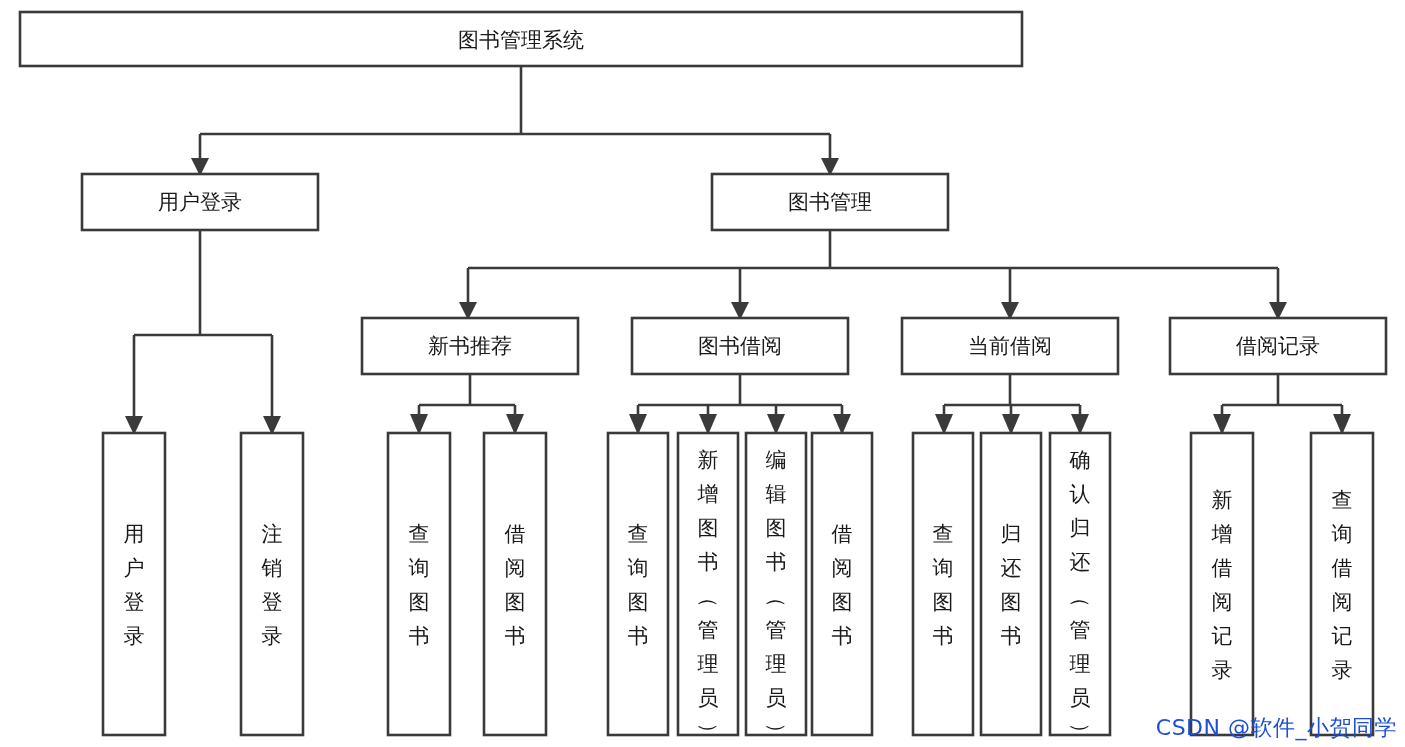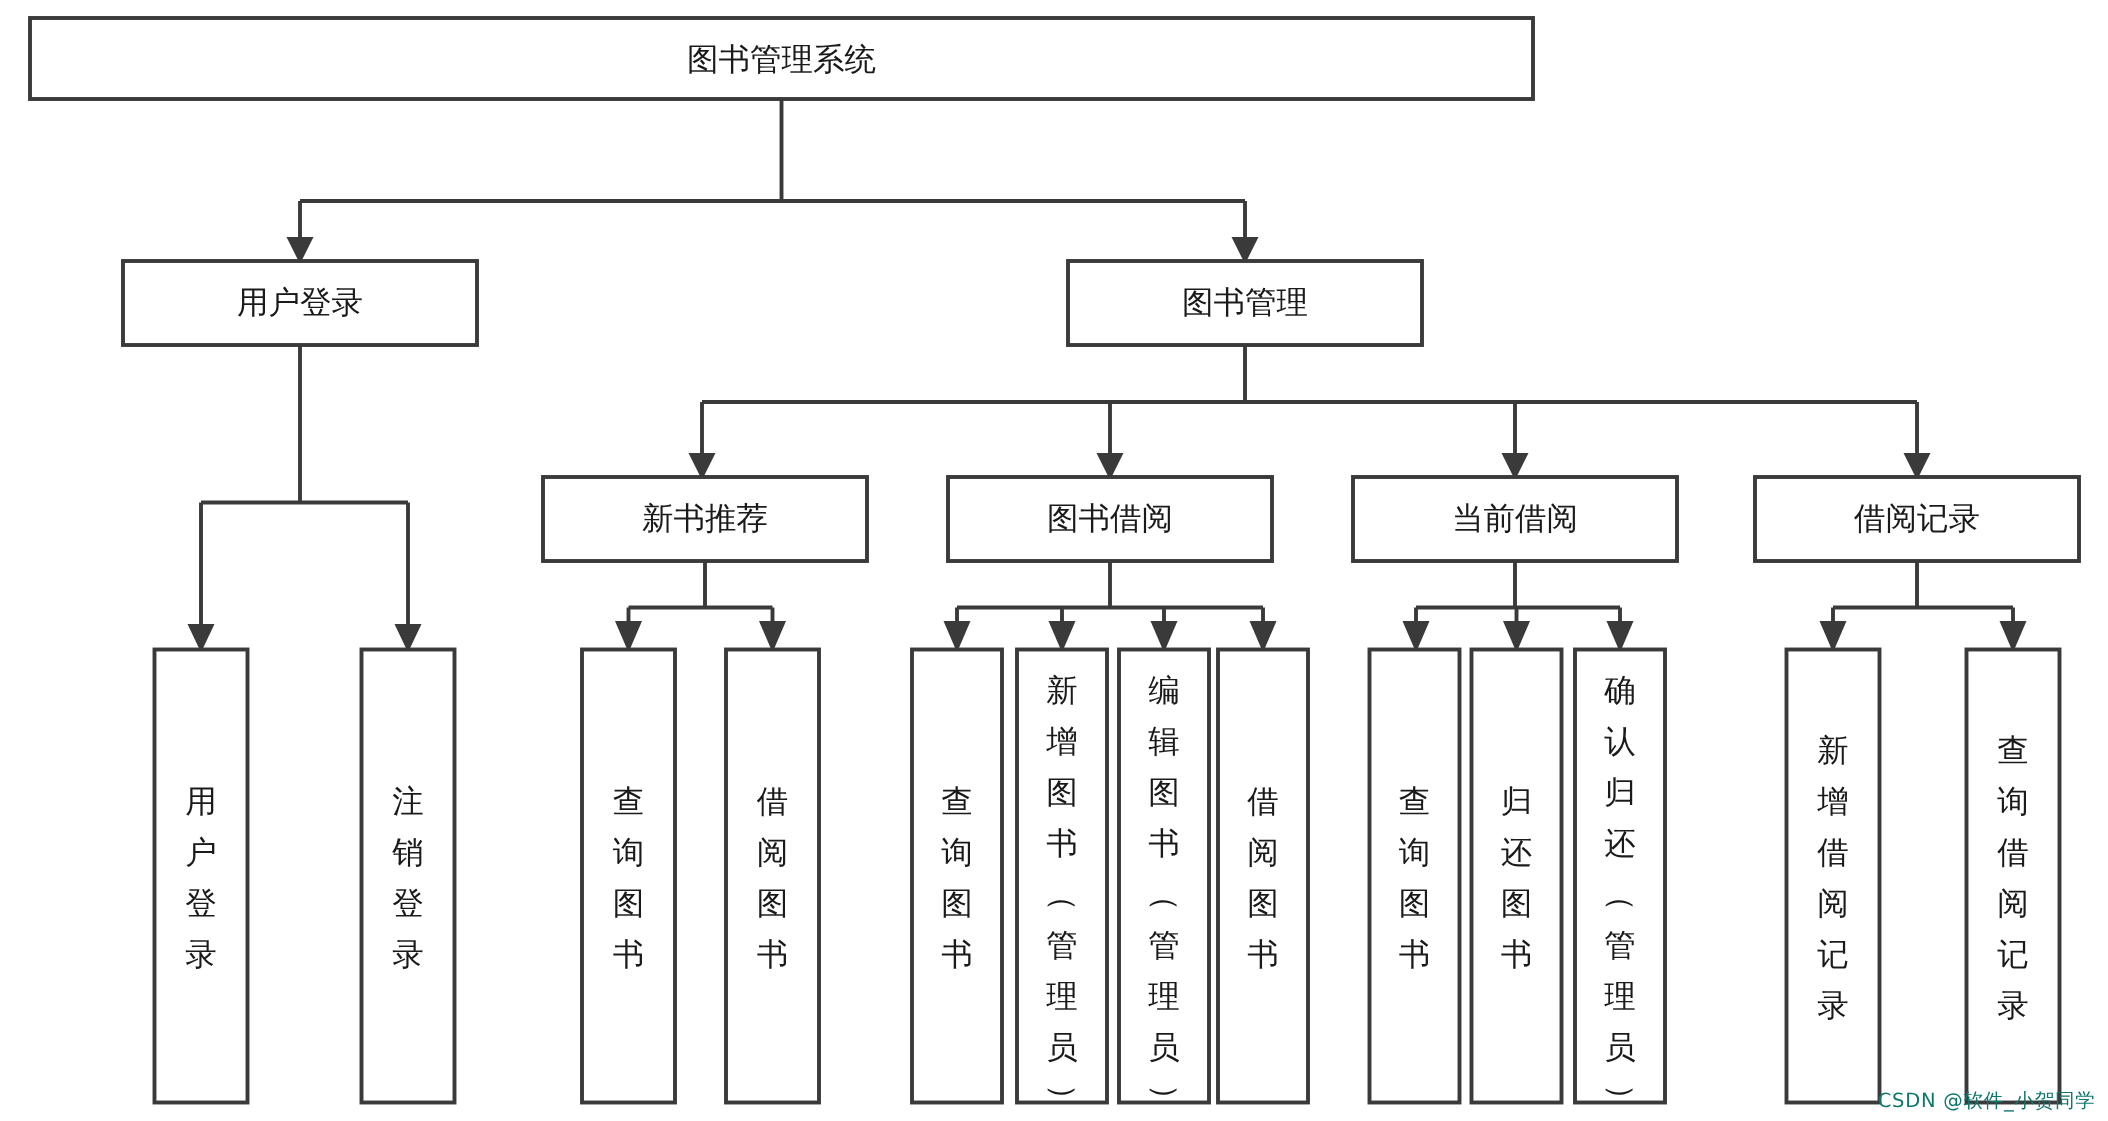--- a/index.html
+++ b/index.html
@@ -54,22 +54,22 @@
     font-family: "DejaVu Sans", "Liberation Sans", sans-serif;
     fill: #1a1a1a;
     font-size: 21px;
     text-anchor: middle;
   }
   .watermark {
     position: absolute;
     right: 8px;
     bottom: 4px;
     font-family: "DejaVu Sans", "Liberation Sans", sans-serif;
-    font-size: 13px;
-    color: #0f766e;
+    font-size: 22px;
+    color: #1d4ed8;
     letter-spacing: 0.5px;
     white-space: nowrap;
     user-select: none;
   }
 </style>
 </head>
 <body>
 
 <div id="diagram-root">
   <svg class="diagram" viewBox="0 0 1405 747" xmlns="http://www.w3.org/2000/svg">

